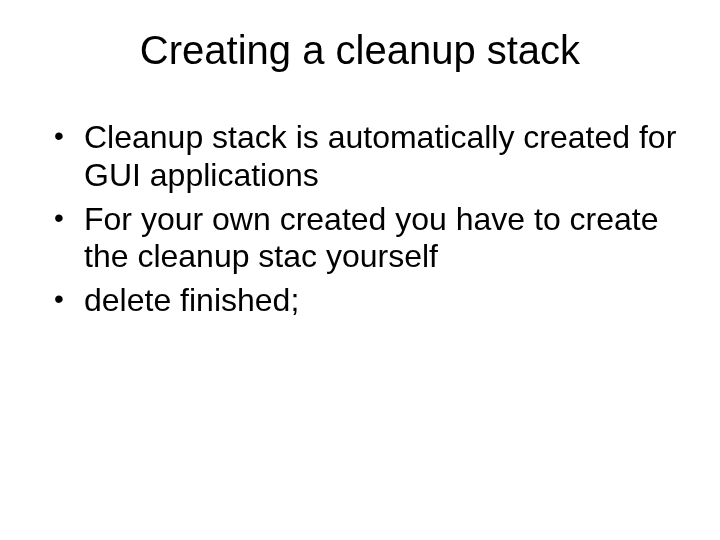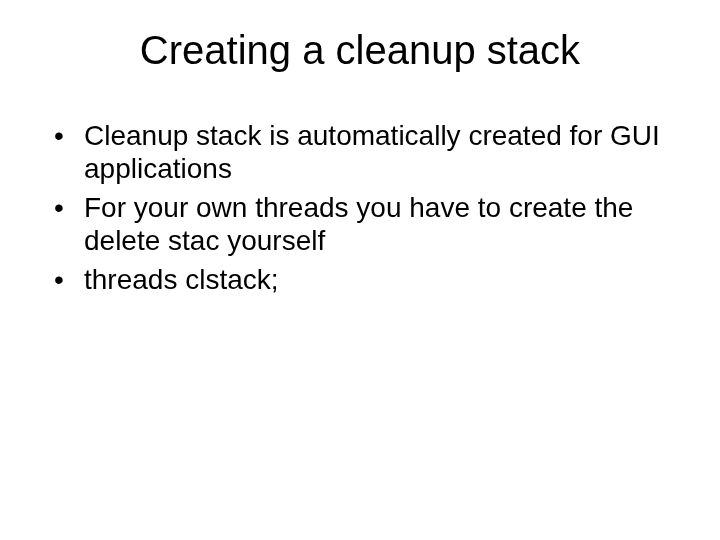--- a/index.html
+++ b/index.html
@@ -23,36 +23,36 @@
     margin: 0 0 46px 0;
     font-weight: normal;
   }
   ul.bullets {
     list-style: none;
     margin: 0;
     padding: 0 0 0 10px;
   }
   ul.bullets li {
     position: relative;
-    font-size: 28px;
+    font-size: 32px;
     line-height: 1.18;
     padding-left: 34px;
     margin: 0 0 6px 0;
   }
   ul.bullets li::before {
     content: "•";
     position: absolute;
     left: 4px;
     top: 0;
     font-size: 28px;
   }
 </style>
 </head>
 <body>
 
 <div class="slide">
   <h1 class="title">Creating a cleanup stack</h1>
   <ul class="bullets">
     <li>Cleanup stack is automatically created for GUI applications</li>
-    <li>For your own threads you have to create the delete stac yourself</li>
-    <li>threads clstack;</li>
+    <li>For your own created you have to create the cleanup stac yourself</li>
+    <li>delete finished;</li>
   </ul>
 </div>
 
 </body></html>

